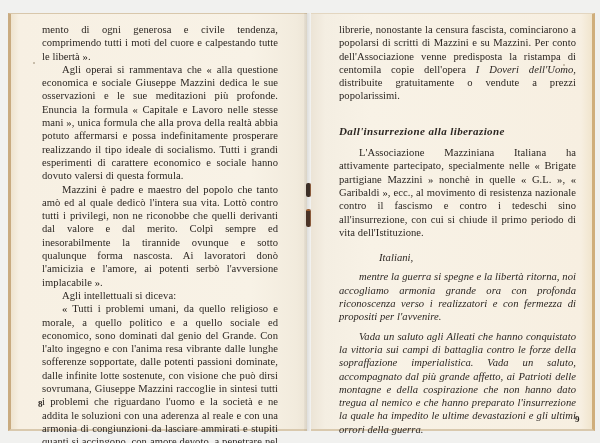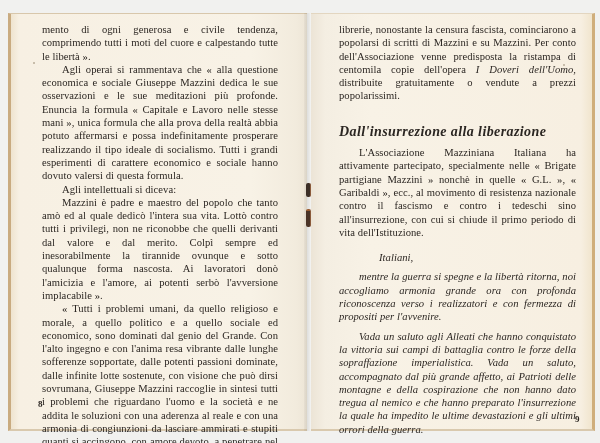--- a/index.html
+++ b/index.html
@@ -46,43 +46,43 @@
   .text {
     position: absolute; font-size: 10.6px; line-height: 13.3px;
     text-align: justify; letter-spacing: 0.05px;
   }
   .left .text { left: 31px; top: 9px; width: 236px; }
   .right .text { left: 28px; top: 9px; width: 237px; }
   .text p { margin: 0; text-indent: 0; }
   .text p.ind { text-indent: 20px; }
   .gap { height: 22px; }
   .heading {
-    font-style: italic; font-weight: bold; font-size: 14px;
+    font-style: italic; font-weight: bold; font-size: 11px;
     letter-spacing: 0.4px; margin: 0 0 8px 0;
   }
   .manifesto p { font-style: italic; }
   .salute { padding-left: 40px; margin: 6px 0 6px 0 !important; }
   .pgap { height: 6px; }
   .pagenum {
     position: absolute; font-size: 9px; font-weight: bold;
   }
   .left .pagenum { left: 27px; top: 385px; }
   .right .pagenum { left: 264px; top: 400px; }
   .dot { position: absolute; width: 2px; height: 2px; background: #b9ac99; border-radius: 1px; }
 </style>
 </head>
 <body>
 
 <div class="book">
   <div class="page left">
     <div class="text">
       <p>mento di ogni generosa e civile tendenza, comprimendo tutti i moti del cuore e calpestando tutte le libertà ».</p>
       <p class="ind">Agli operai si rammentava che « alla questione economica e sociale Giuseppe Mazzini dedica le sue osservazioni e le sue meditazioni più profonde. Enuncia la formula « Capitale e Lavoro nelle stesse mani », unica formula che alla prova della realtà abbia potuto affermarsi e possa indefinitamente prosperare realizzando il tipo ideale di socialismo. Tutti i grandi esperimenti di carattere economico e sociale hanno dovuto valersi di questa formula.</p>
+      <p class="ind">Mazzini è padre e maestro del popolo che tanto amò ed al quale dedicò l'intera sua vita. Lottò contro tutti i privilegi, non ne riconobbe che quelli derivanti dal valore e dal merito. Colpì sempre ed inesorabilmente la tirannide ovunque e sotto qualunque forma nascosta. Ai lavoratori donò l'amicizia e l'amore, ai potenti serbò l'avversione implacabile ».</p>
       <p class="ind">Agli intellettuali si diceva:</p>
-      <p class="ind">Mazzini è padre e maestro del popolo che tanto amò ed al quale dedicò l'intera sua vita. Lottò contro tutti i privilegi, non ne riconobbe che quelli derivanti dal valore e dal merito. Colpì sempre ed inesorabilmente la tirannide ovunque e sotto qualunque forma nascosta. Ai lavoratori donò l'amicizia e l'amore, ai potenti serbò l'avversione implacabile ».</p>
       <p class="ind">« Tutti i problemi umani, da quello religioso e morale, a quello politico e a quello sociale ed economico, sono dominati dal genio del Grande. Con l'alto ingegno e con l'anima resa vibrante dalle lunghe sofferenze sopportate, dalle potenti passioni dominate, dalle infinite lotte sostenute, con visione che può dirsi sovrumana, Giuseppe Mazzini raccoglie in sintesi tutti i problemi che riguardano l'uomo e la società e ne addita le soluzioni con una aderenza al reale e con una armonia di congiunzioni da lasciare ammirati e stupiti quanti si accingono, con amore devoto, a penetrare nel mondo delle sue analisi e delle sue conclusioni ».</p>
 
     </div>
     <div class="pagenum">8</div>
     <div class="dot" style="left:22px;top:48px"></div>
   </div>
 
   <div class="page right">
     <div class="text">
       <p><span>librerie, nonostante la censura fascista, cominciarono a popolarsi di scritti di Mazzini e su Mazzini. Per conto dell'Associazione venne predisposta la ristampa di centomila copie dell'opera </span><i>I Doveri dell'Uomo</i><span>, distribuite gratuitamente o vendute a prezzi popolarissimi.</span></p>

